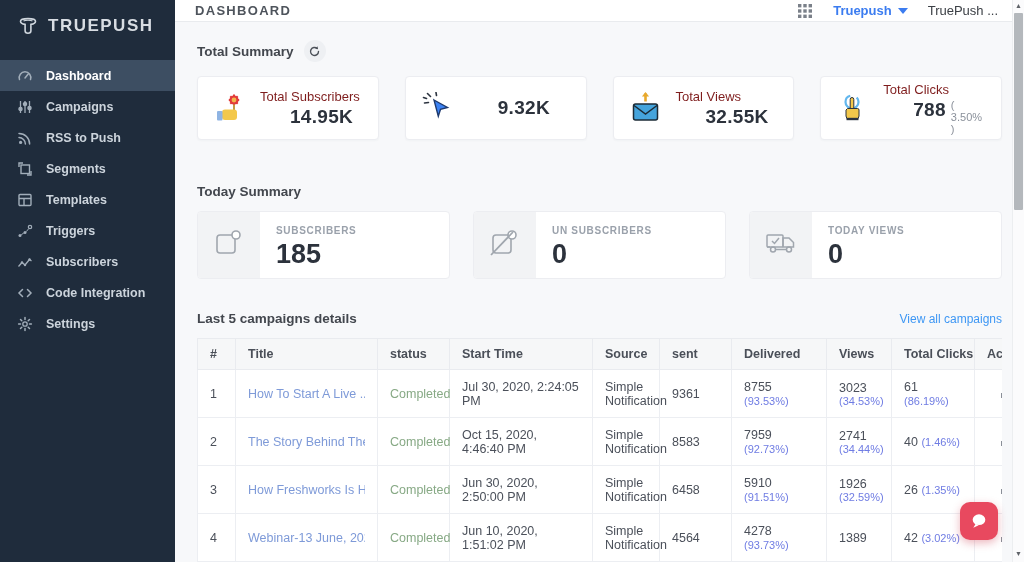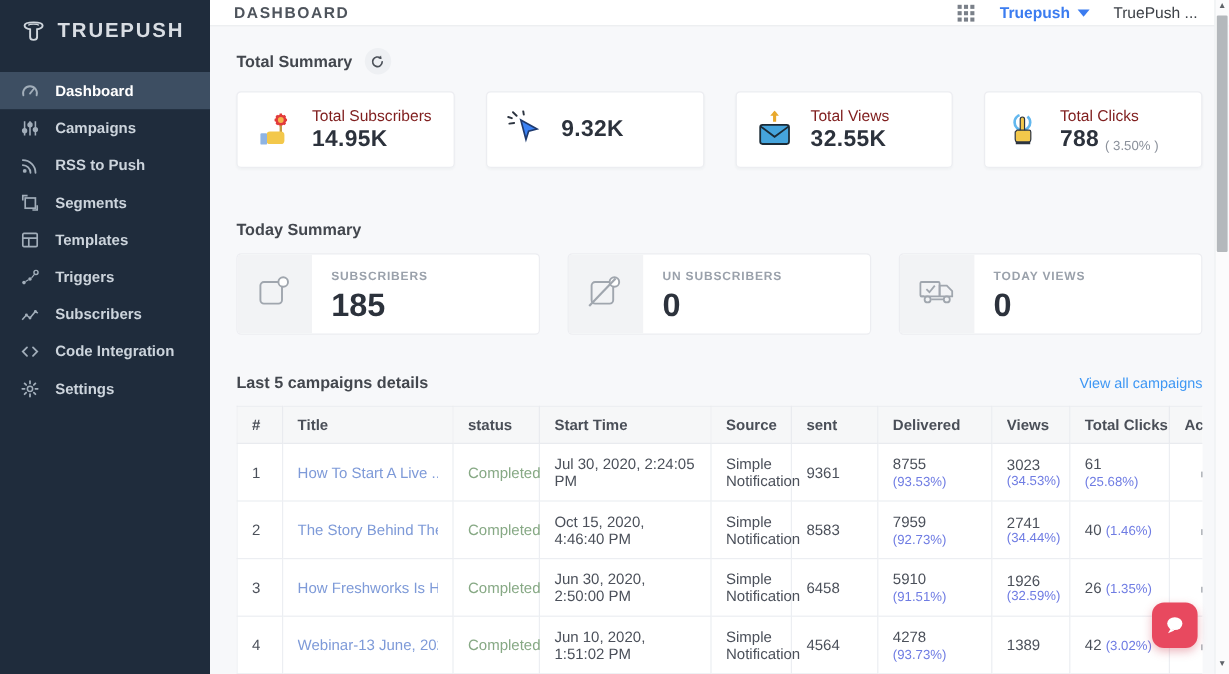--- a/index.html
+++ b/index.html
@@ -38,21 +38,21 @@
     display:flex; align-items:center; justify-content:center; padding:0; }
   .refresh-btn svg { width:13px; height:13px; }
 
   
   .cards-grid { display:grid; grid-template-columns:repeat(4,1fr); gap:26px; margin-top:14px; }
   .stat-card { background:#fff; border:1px solid #ecedf1; border-radius:4px; height:64px; display:flex; align-items:center;
     padding:0 16px; gap:14px; box-shadow:0 1px 2px rgba(40,50,60,.03); }
   .stat-icon { width:32px; height:32px; flex:0 0 32px; }
   .stat-icon svg { width:100%; height:100%; }
   .stat-label { font-size:13px; color:#7f1d1d; margin-bottom:2px; }
-  .stat-value-row { display:flex; align-items:flex-end; gap:5px; }
+  .stat-value-row { display:flex; align-items:flex-start; gap:5px;margin-left:30px; }
   .stat-value { font-size:19px; font-weight:800; color:#2c323c; letter-spacing:.3px; }
   .stat-extra { font-size:11px; color:#8b919b; }
 
   
   .today-title { margin-top:44px; }
   .today-grid { display:grid; grid-template-columns:repeat(3,1fr); gap:23px; margin-top:12px; }
   .today-card { background:#fff; border:1px solid #ecedf1; border-radius:4px; height:68px; display:flex; overflow:hidden; }
   .today-icon-panel { width:62px; min-width:62px; background:#f2f3f5; display:flex; align-items:center; justify-content:center; }
   .today-icon-panel svg { width:34px; height:30px; }
   .today-body { padding:13px 16px; }
@@ -381,21 +381,21 @@
                 </td>
                 <td class="c-status">Completed</td>
                 <td>Jul 30, 2020, 2:24:05 PM</td>
                 <td>Simple Notification</td>
                 <td>9361</td>
                 <td>8755 <span class="pct">(93.53%)</span></td>
                 <td>
                   <div>3023</div>
                   <div class="pct">(34.53%)</div>
                 </td>
-                <td>61 <span class="pct">(25.68%)</span></td>
+                <td>61 <span class="pct">(86.19%)</span></td>
                 <td><span class="action-icon">
                     <svg viewBox="0 0 14 12">
                       <g fill="#8a8f98">
                         <rect x="0" y="7" width="3" height="5"></rect>
                         <rect x="5" y="4" width="3" height="8"></rect>
                         <rect x="10" y="0" width="3" height="12"></rect>
                       </g>
                     </svg>
                   </span></td>
               </tr>

